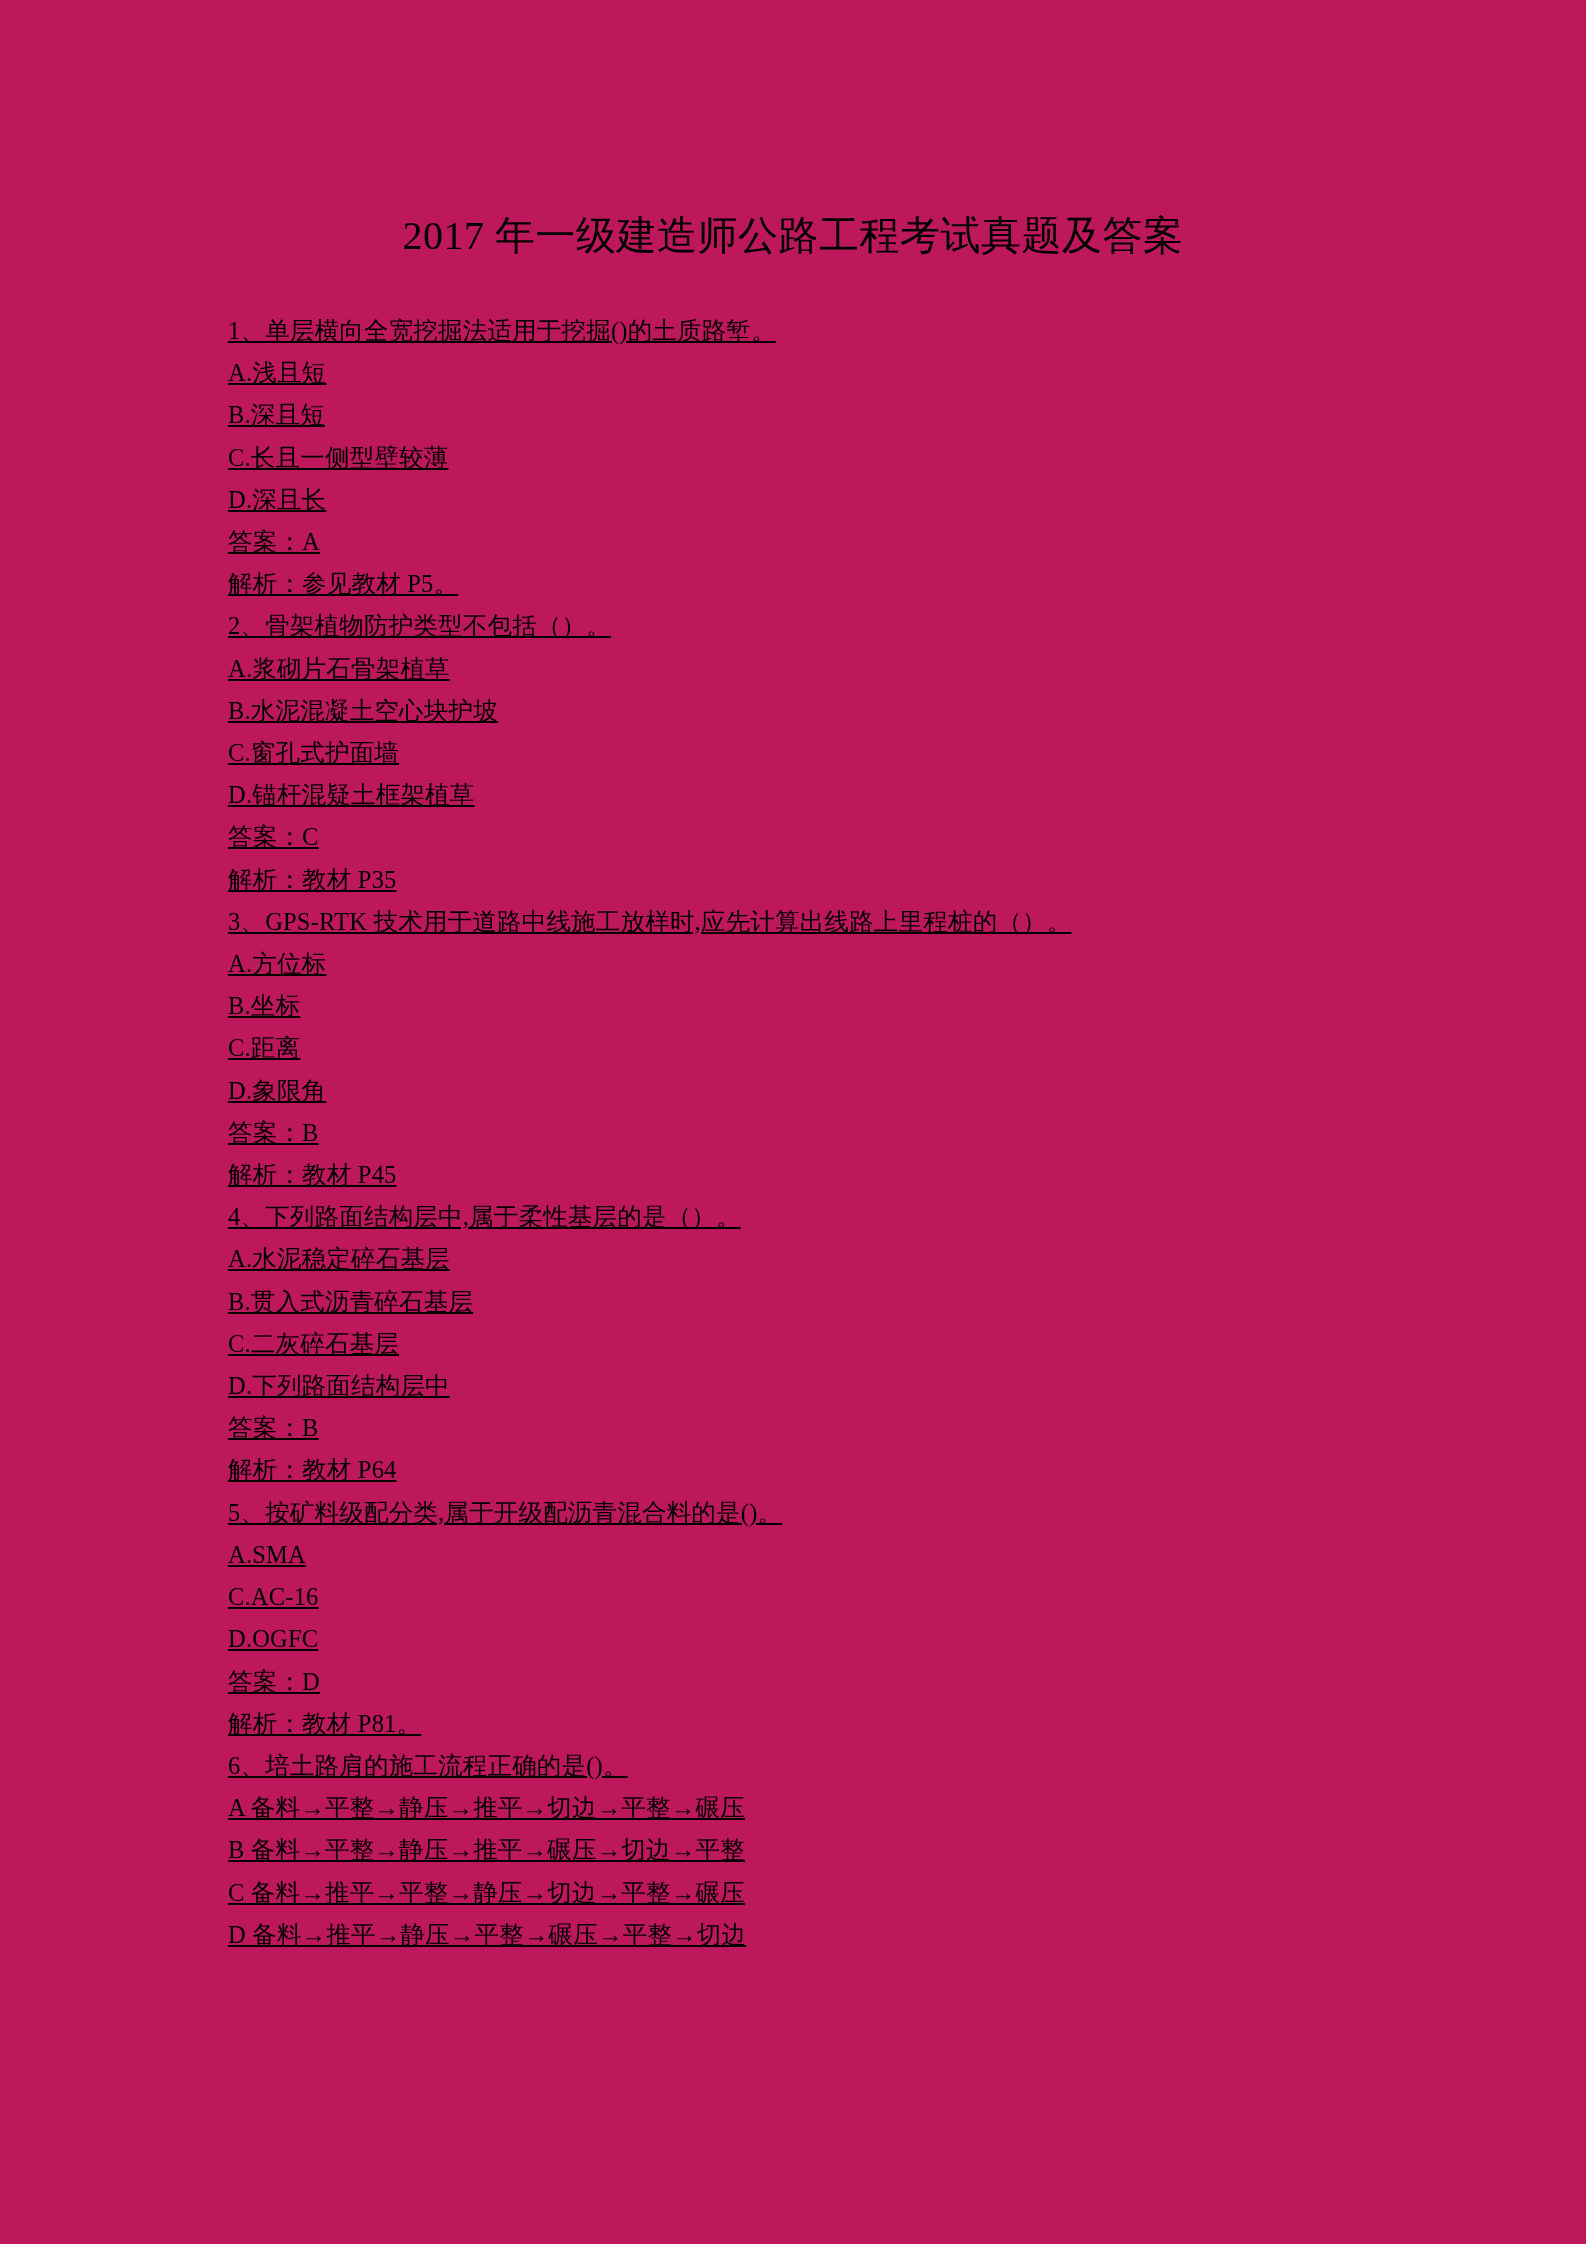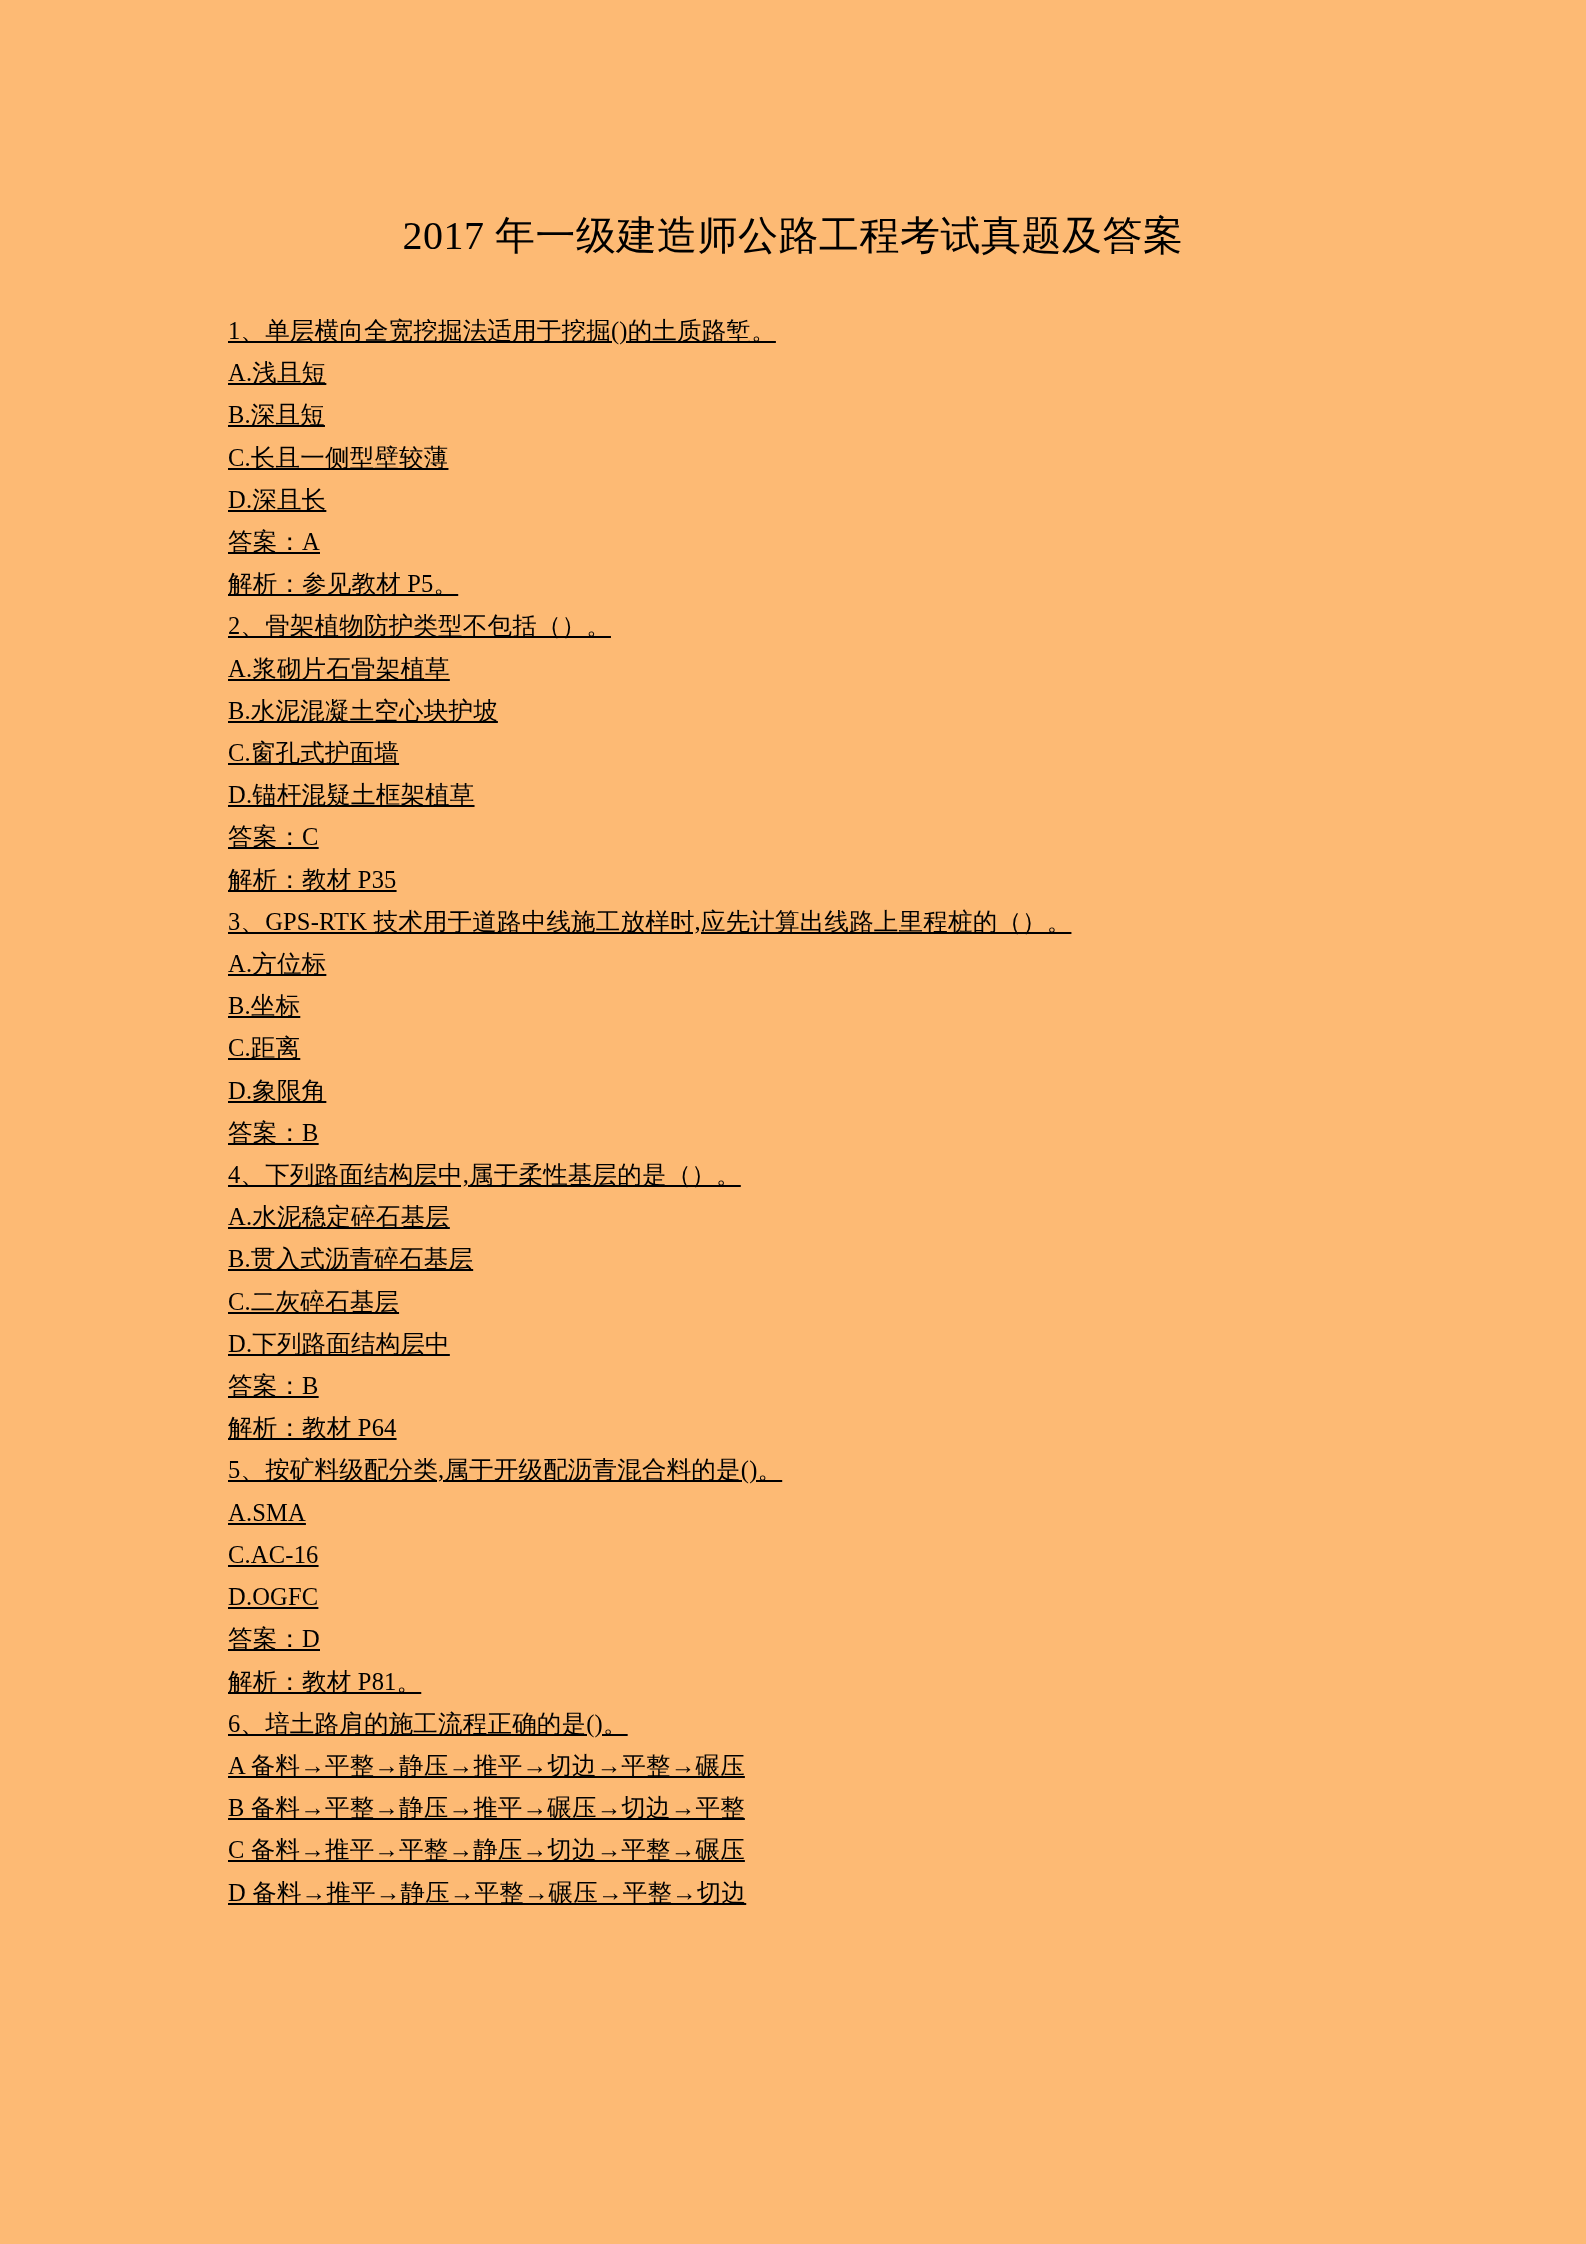--- a/index.html
+++ b/index.html
@@ -12,21 +12,21 @@
     height: 2244px;
     font-family: "Liberation Serif", "DejaVu Serif", serif;
     color: #000000;
   }
   .page {
     position: relative;
     width: 1586px;
     height: 2244px;
     box-sizing: border-box;
     padding: 0;
-    background: #fdba74;
+    background: #be185d;
   }
   .doc-title {
     position: absolute;
     top: 185px;
     left: 0;
     right: 0;
     text-align: center;
     font-size: 40px;
     line-height: 1.2;
     letter-spacing: 0.5px;
@@ -69,20 +69,21 @@
     <div class="line">C.窗孔式护面墙</div>
     <div class="line">D.锚杆混疑土框架植草</div>
     <div class="line">答案：C</div>
     <div class="line">解析：教材 P35</div>
     <div class="line">3、GPS-RTK 技术用于道路中线施工放样时,应先计算出线路上里程桩的（）。</div>
     <div class="line">A.方位标</div>
     <div class="line">B.坐标</div>
     <div class="line">C.距离</div>
     <div class="line">D.象限角</div>
     <div class="line">答案：B</div>
+    <div class="line">解析：教材 P45</div>
     <div class="line">4、下列路面结构层中,属于柔性基层的是（）。</div>
     <div class="line">A.水泥稳定碎石基层</div>
     <div class="line">B.贯入式沥青碎石基层</div>
     <div class="line">C.二灰碎石基层</div>
     <div class="line">D.下列路面结构层中</div>
     <div class="line">答案：B</div>
     <div class="line">解析：教材 P64</div>
     <div class="line">5、按矿料级配分类,属于开级配沥青混合料的是()。</div>
     <div class="line">A.SMA</div>
     <div class="line">C.AC-16</div>

